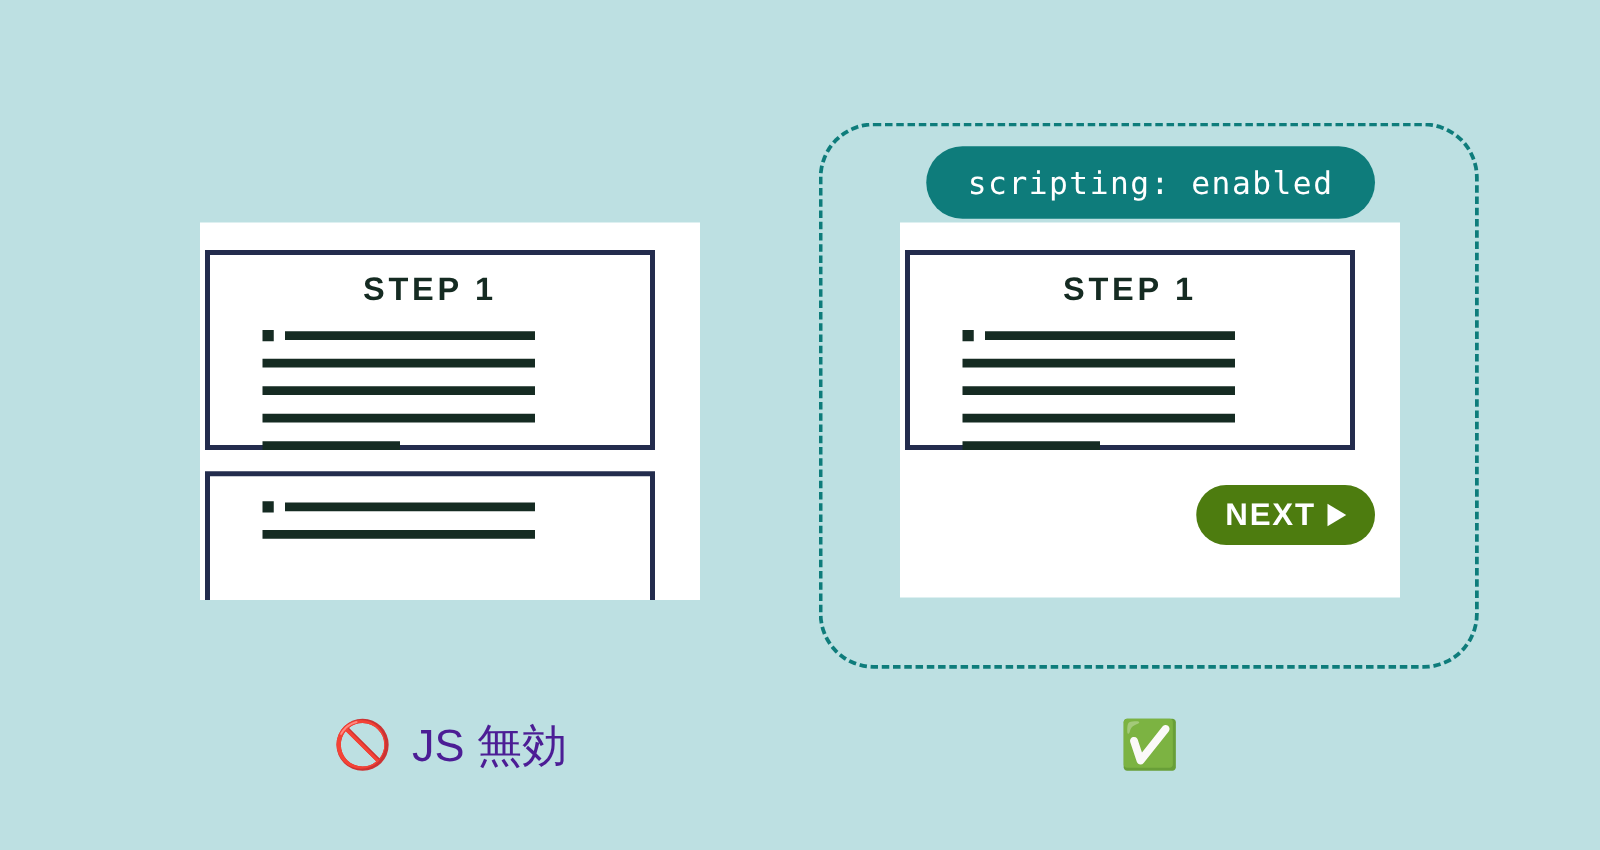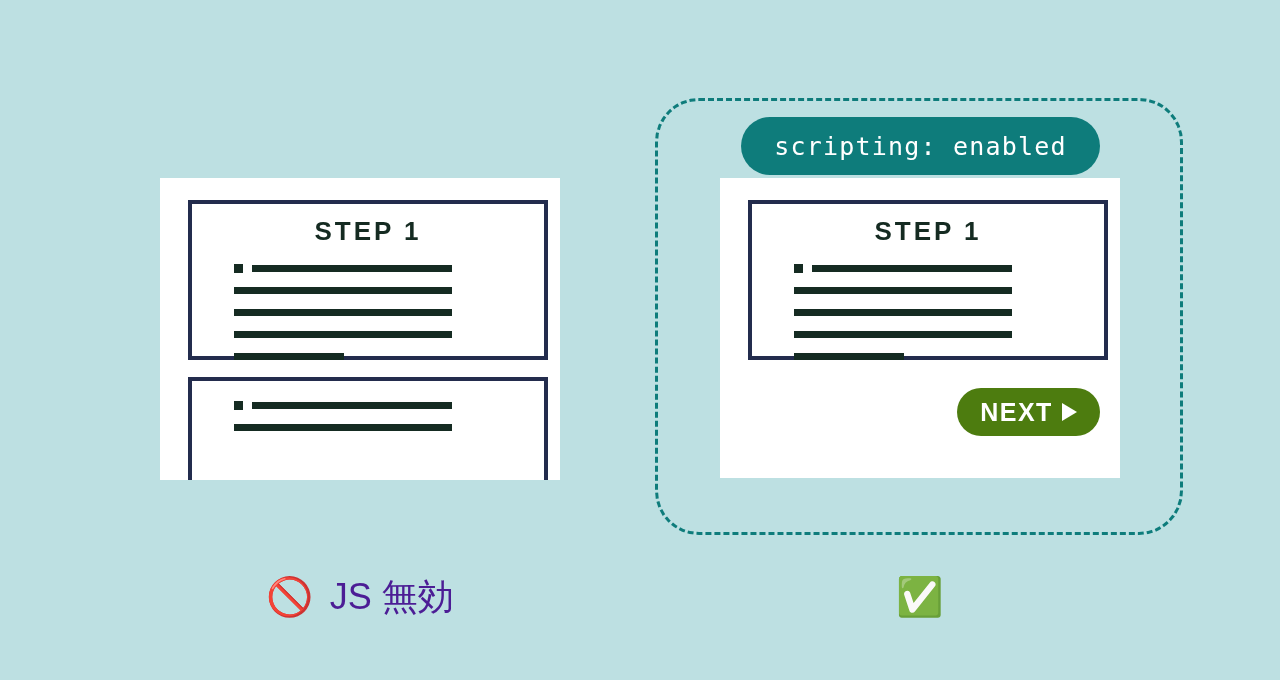--- a/index.html
+++ b/index.html
@@ -69,21 +69,21 @@
   .panel-right {
     left: 720px;
     top: 178px;
     width: 400px;
     height: 300px;
   }
 
   
   .step-card {
     position: absolute;
-    left: 28px;
+    left: 4px;
     width: 360px;
     border: 4px solid #232c4d;
     background: #ffffff;
     box-sizing: border-box;
   }
   .step-card.card-1 { top: 22px; height: 160px; }
   .step-card.card-2 { top: 199px; height: 160px; }
 
   .step-title {
     text-align: center;

